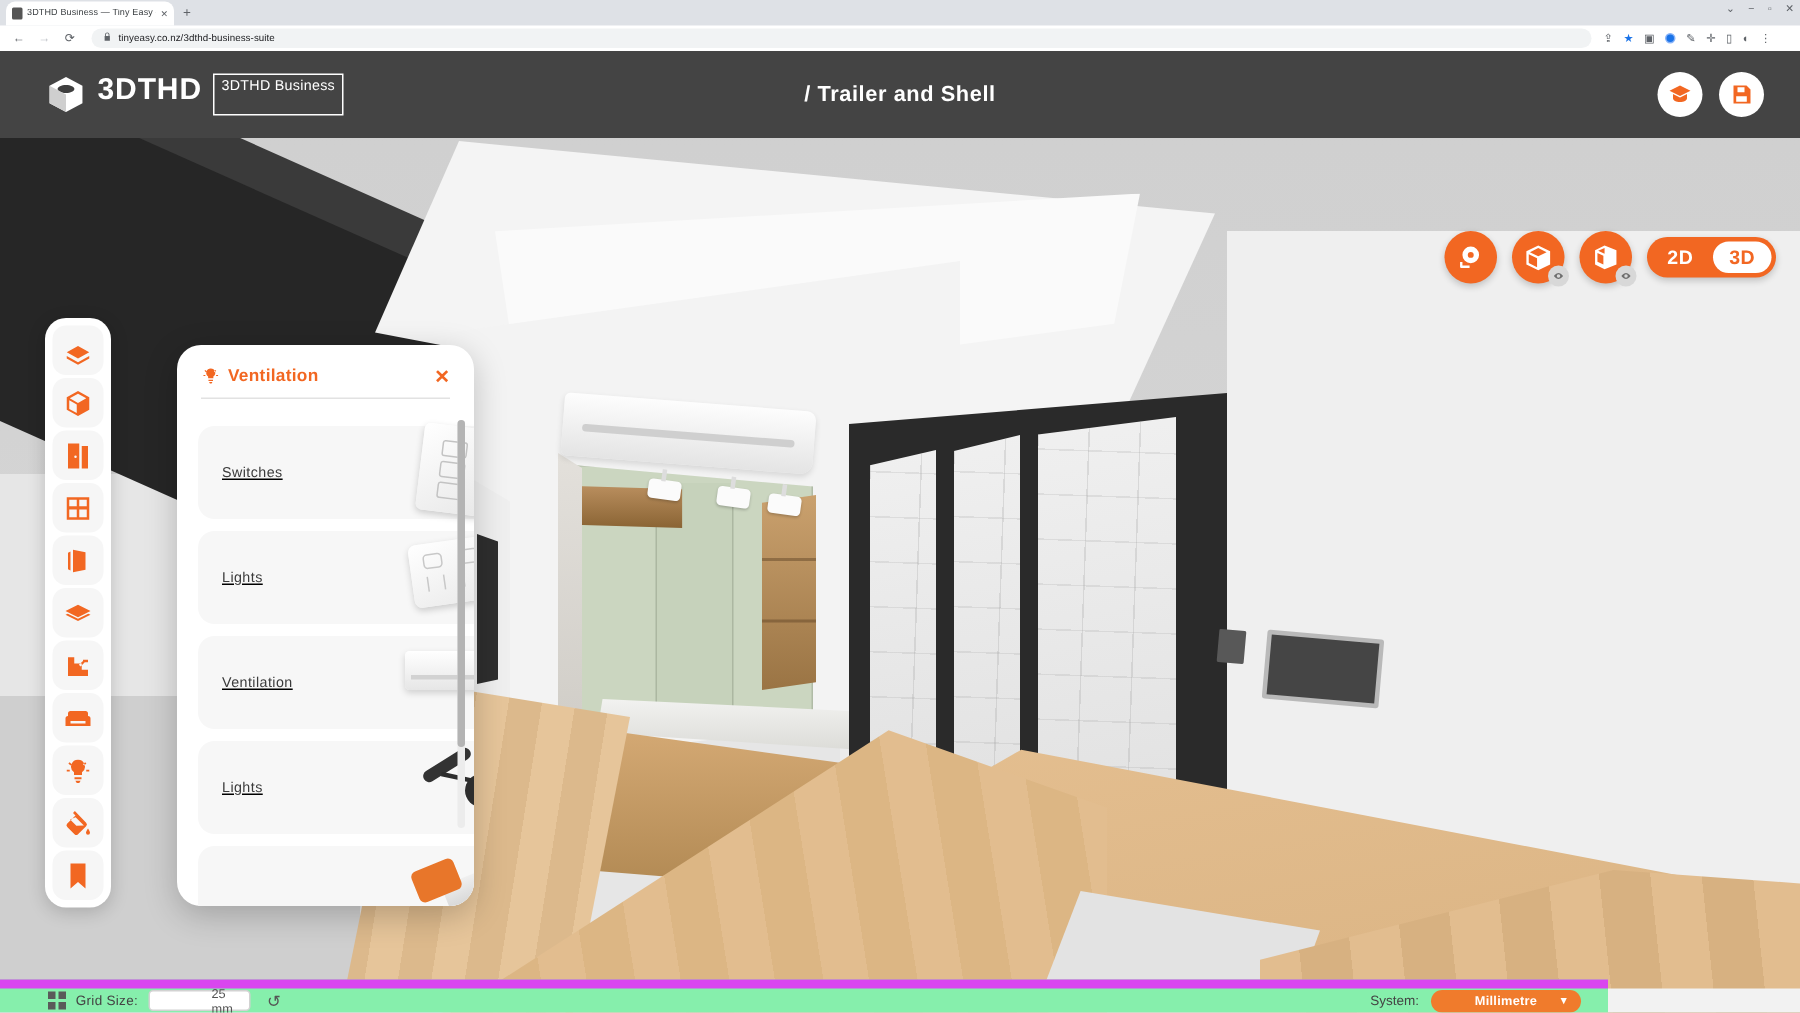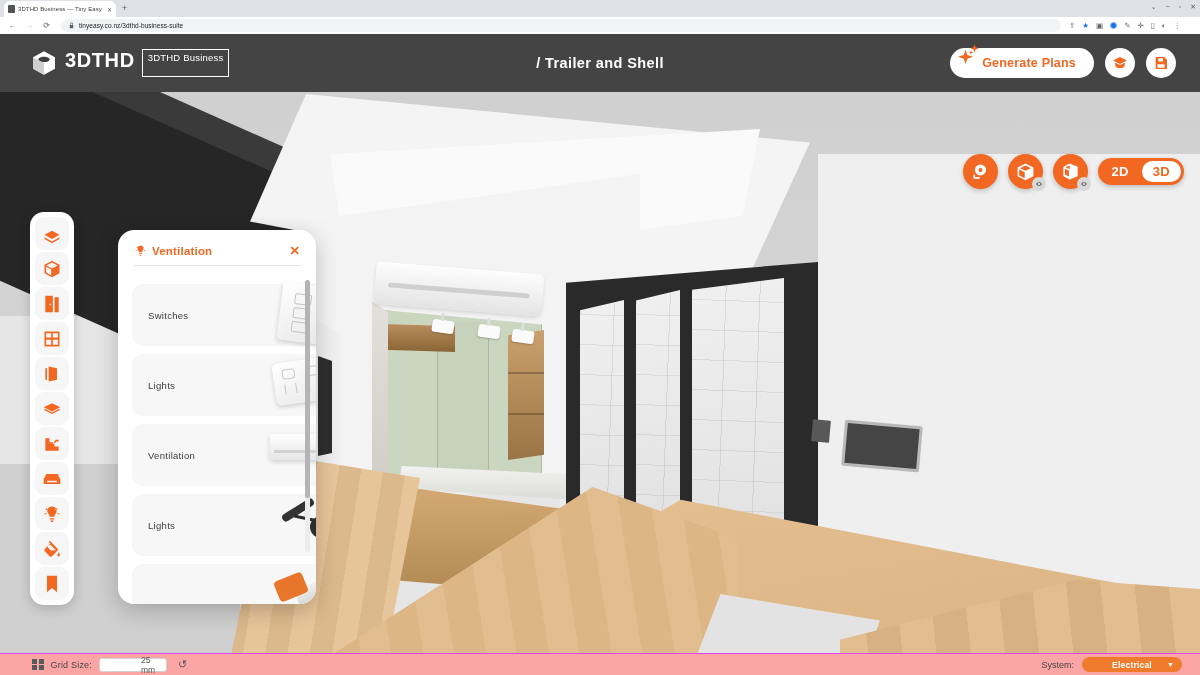--- a/index.html
+++ b/index.html
@@ -222,21 +222,21 @@
     position:absolute; left:118px; top:196px; width:198px; height:374px;
     background:#fff; border-radius:16px; box-shadow:0 6px 22px rgba(0,0,0,.22);
     z-index:25; overflow:hidden;
   }
   .panel-head { display:flex; align-items:center; padding:14px 16px 0 16px; }
   .panel-title { display:flex; align-items:center; gap:5px; flex:1 1 auto; }
   .panel-title .ttxt { color:#f26722; font-size:11.5px; font-weight:bold; letter-spacing:.2px; }
   .panel-title svg { width:13px; height:13px; fill:#f26722; }
   .panel-close { color:#f26722; font-size:12.5px; font-weight:bold; cursor:pointer; line-height:12px; }
   .panel-rule { height:1px; background:#e2e2e2; margin:8px 16px 0 16px; }
-  .panel-list { position:absolute; left:0; top:44px; width:236px; height:330px; padding:10px 14px 0 14px; overflow:hidden; }
+  .panel-list { position:absolute; left:0; top:44px; width:236px; height:330px; padding:10px 14px 0 14px; overflow:hidden;text-decoration:underline; }
   .p-item {
     position:relative; height:62px; background:#f7f7f7; border-radius:11px;
     margin-bottom:8px; display:flex; align-items:center; padding-left:16px; cursor:pointer;
   }
   .p-item .lbl { font-size:9.5px; color:#3b3b3b; letter-spacing:.3px; }
   .p-thumb { position:absolute; right:-4px; top:-8px; width:78px; height:78px; }
   .panel-scroll { position:absolute; right:6px; top:50px; width:5px; height:272px; background:#ececec; border-radius:3px; }
   .panel-thumb { position:absolute; left:0; top:0; width:5px; height:218px; background:#b4b4b4; border-radius:3px; }
 
   
@@ -294,22 +294,22 @@
     padding:0 18px 0 32px; position:relative; cursor:pointer;
   }
   .gen-btn .glbl { color:#f26722; font-size:12.5px; font-weight:bold; letter-spacing:.2px; }
   .gen-spark { position:absolute; left:3px; top:-7px; width:30px; height:30px; }
   .gen-spark svg { width:30px; height:30px; fill:#f26722; }
   .circ-btn { width:30px; height:30px; border-radius:50%; background:#fff; display:flex; align-items:center; justify-content:center; cursor:pointer; }
   .circ-btn svg { width:16px; height:16px; fill:#f26722; }
 
   
   .bottom-bar {
-    position:absolute; bottom:0; left:0; width:1200px; height:22px; background:#fca5a5;
-    border-top:1px solid #d946ef; display:flex; align-items:center; z-index:30;
+    position:absolute; bottom:0; left:0; width:1072px; height:22px; background:#86efac;
+    border-top:6px solid #d946ef; display:flex; align-items:center; z-index:30;
   }
   .grid-group { display:flex; align-items:center; gap:7px; margin-left:32px; }
   .grid-ic { display:grid; grid-template-columns:5px 5px; grid-template-rows:5px 5px; gap:1.5px; }
   .grid-ic i { background:#5a5a5a; display:block; }
   .grid-lbl { font-size:9px; color:#444; letter-spacing:.2px; }
   .grid-input {
     width:68px; height:14px; border:1px solid #d2d2d2; border-radius:3px; background:#fff;
     display:flex; align-items:center; justify-content:center;
   }
   .grid-input span { font-size:8.5px; color:#555;margin-left:41px; }
@@ -590,28 +590,20 @@
       <svg viewBox="0 0 24 24">
         <path fill="#ffffff" d="M12 2L2.6 7v10L12 22l9.4-5V7L12 2z"></path>
         <path fill="#3f3f3f" d="M12 6.6c2.6 0 4.8 1 4.8 2.3S14.6 11.2 12 11.2 7.2 10.2 7.2 8.9 9.4 6.6 12 6.6z"></path>
         <path fill="#cfcfcf" d="M2.6 7L12 12v10l-9.4-5V7z"></path>
       </svg>
       <span class="bname">3DTHD</span>
       <span class="bbadge">3DTHD Business</span>
     </div>
     <div class="app-title">/ Trailer and Shell</div>
     <div class="hdr-right">
-      <div class="gen-btn">
-        <span class="gen-spark">
-          <svg viewBox="0 0 24 24">
-              <path d="M10 7l1.5 4.2L16 12.6l-4.5 1.5L10 18.3l-1.4-4.2L4 12.6l4.6-1.4L10 7zm7.2-4.5l.9 2.4 2.4.9-2.4.9-.9 2.4-.9-2.4-2.4-.9 2.4-.9.9-2.4zm-2.8 4.9l.5 1.3 1.3.5-1.3.5-.5 1.3-.5-1.3-1.3-.5 1.3-.5.5-1.3z"></path>
-            </svg>
-        </span>
-        <span class="glbl">Generate Plans</span>
-      </div>
       <div class="circ-btn">
         <svg viewBox="0 0 24 24">
             <path d="M12 3L1.5 8.2 12 13.4l10.5-5.2L12 3zM5 11.6v4.1C5 18 8.1 19.6 12 19.6s7-1.6 7-3.9v-4.1l-7 3.5-7-3.5z"></path>
           </svg>
       </div>
       <div class="circ-btn">
         <svg viewBox="0 0 24 24">
             <path d="M4 3h13l4 4v14H4V3zm4 1.8v5h7v-5H8zm-1.3 9v5.4h10.6v-5.4H6.7z"></path>
           </svg>
       </div>
@@ -628,19 +620,19 @@
         </span>
       <span class="grid-lbl">Grid Size:</span>
       <span class="grid-input">
         <span>25 mm</span>
       </span>
       <span class="reset-ic">↺</span>
     </div>
     <div class="sys-group">
       <span class="sys-lbl">System:</span>
       <span class="sys-select">
-        <span class="sv">Electrical</span>
+        <span class="sv">Millimetre</span>
         <span class="caret">▼</span>
       </span>
     </div>
   </div>
 
 </div>
 
 </body></html>

